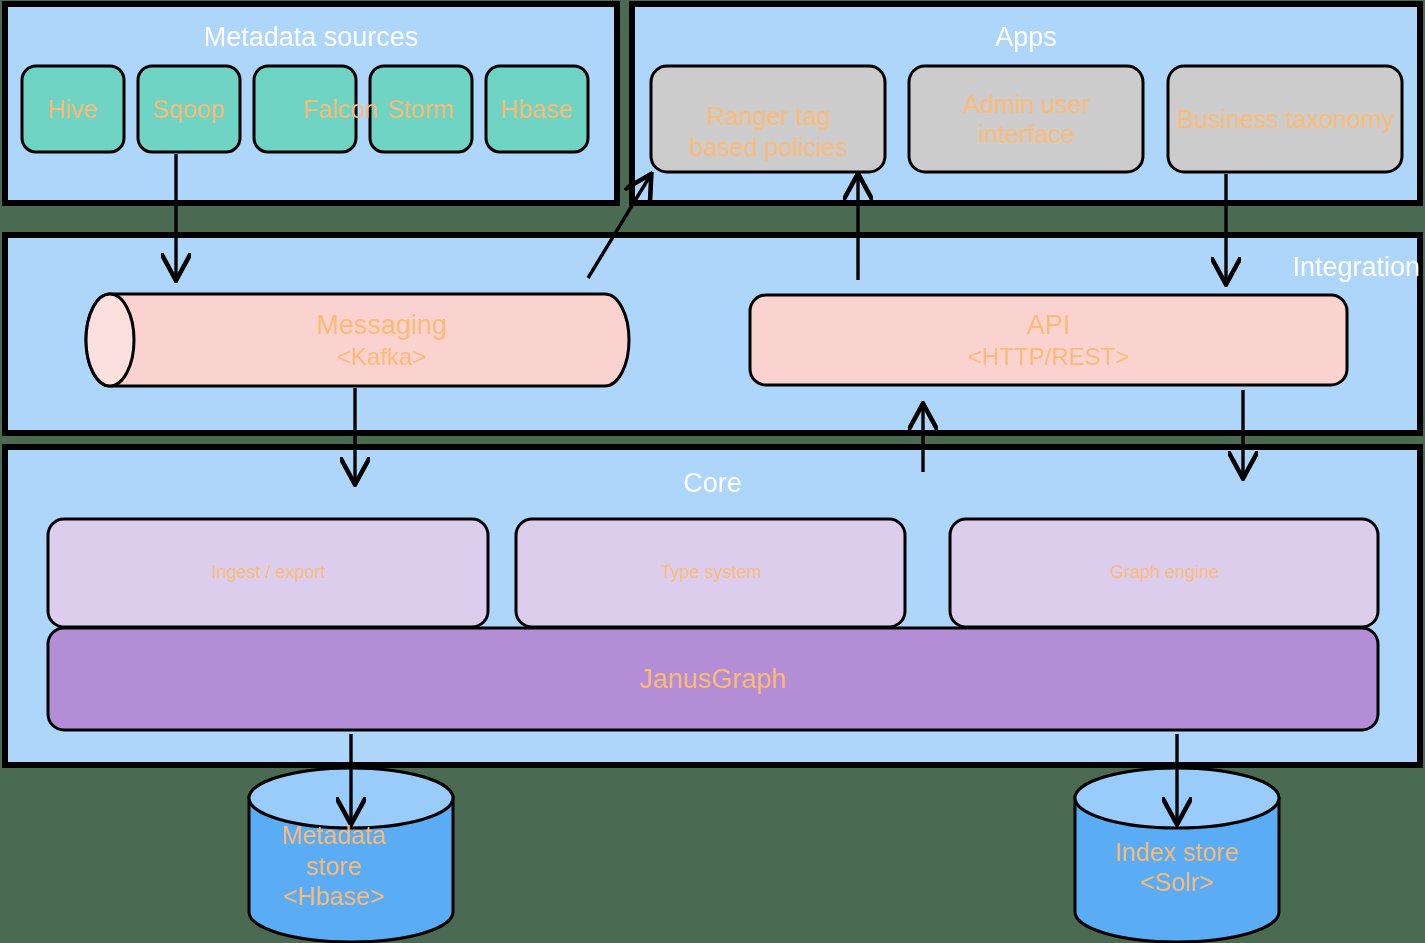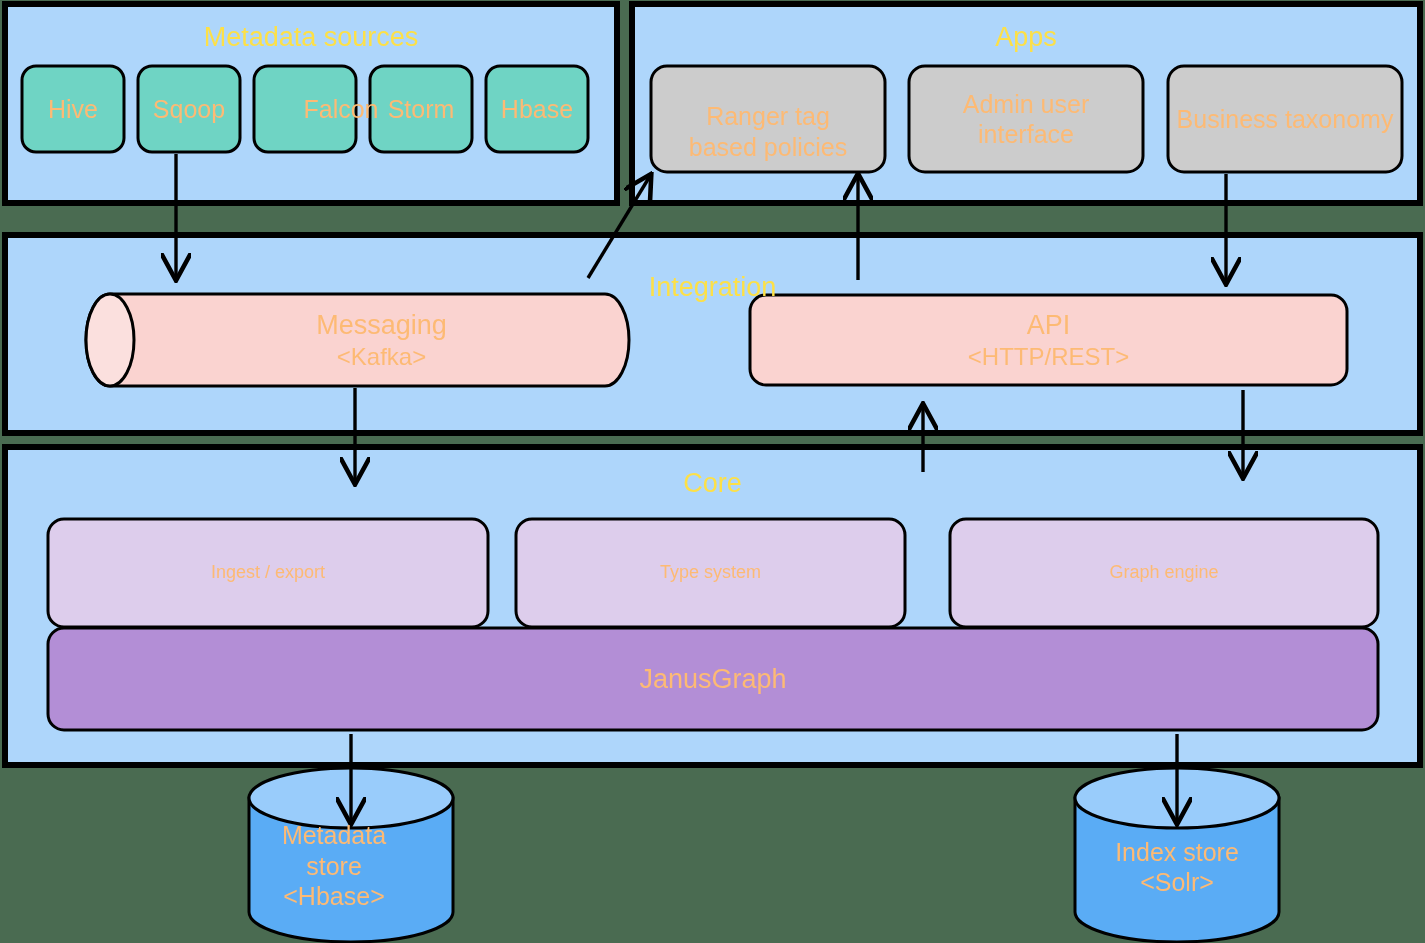--- a/index.html
+++ b/index.html
@@ -18,21 +18,21 @@
   svg.layer {
     position: absolute;
     left: 0; top: 0;
     width: 1425px;
     height: 943px;
   }
   .panel-title {
     position: absolute;
     text-align: center;
     font-size: 27px;
-    color: #fde047;
+    color: #ffffff;
     white-space: nowrap;
   }
   .node-label {
     position: absolute;
     display: flex;
     align-items: center;
     justify-content: center;
     text-align: center;
     color: #fdba74;
     line-height: 1.22;
@@ -109,21 +109,21 @@
       <line x1="1243" y1="390" x2="1243" y2="476" marker-end="url(#arrowhead)"></line>
 
       <line x1="351" y1="734" x2="351" y2="822" marker-end="url(#arrowhead)"></line>
 
       <line x1="1177" y1="734" x2="1177" y2="822" marker-end="url(#arrowhead)"></line>
     </g>
   </svg>
 
   <div class="panel-title" style="left:5px; top:22px; width:612px;">Metadata sources</div>
   <div class="panel-title" style="left:632px; top:22px; width:788px;">Apps</div>
-  <div class="panel-title" style="left:5px; top:272px; width:1415px;">Integration</div>
+  <div class="panel-title" style="left:5px; top:252px; width:1415px;text-align:right;">Integration</div>
   <div class="panel-title" style="left:5px; top:468px; width:1415px;">Core</div>
 
   <div class="node-label fs-25" style="left:22px; top:66px; width:102px; height:86px;">Hive</div>
   <div class="node-label fs-25" style="left:138px; top:66px; width:102px; height:86px;">Sqoop</div>
   <div class="node-label fs-25" style="left:254px; top:66px; width:102px; height:86px;margin-left:36px;">Falcon</div>
   <div class="node-label fs-25" style="left:370px; top:66px; width:102px; height:86px;">Storm</div>
   <div class="node-label fs-25" style="left:486px; top:66px; width:102px; height:86px;">Hbase</div>
 
   <div class="node-label fs-25" style="left:651px; top:66px; width:234px; height:131px; flex-direction:column;">
     <span>Ranger tag</span>

